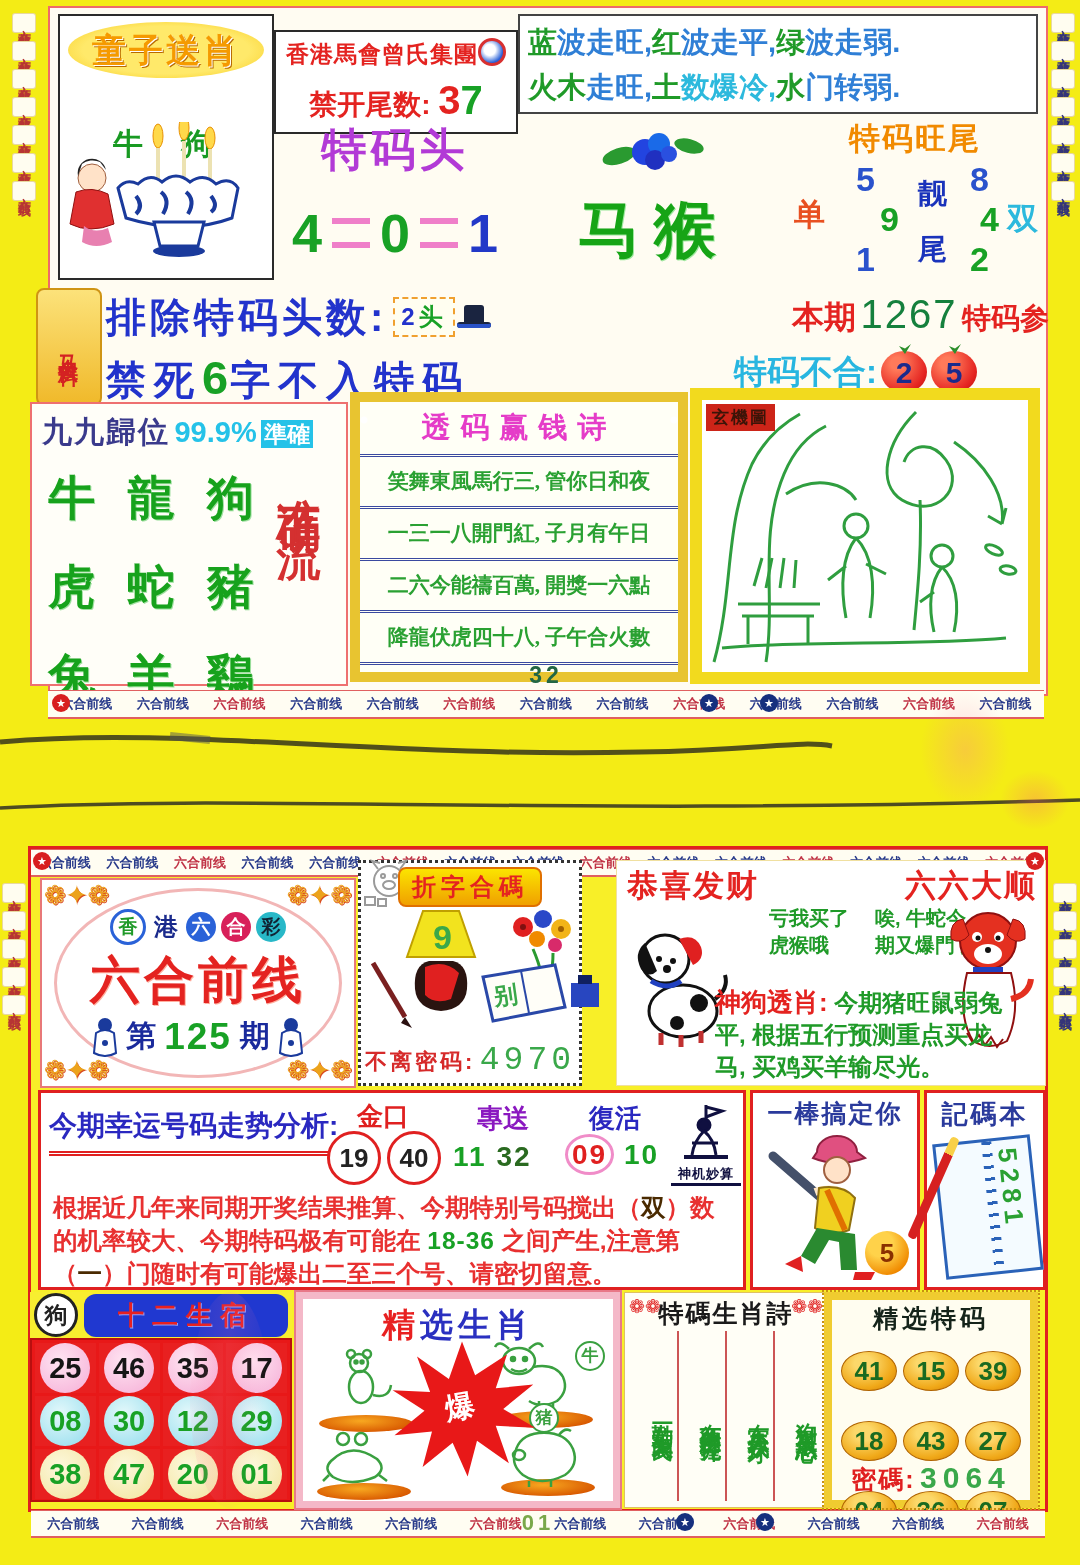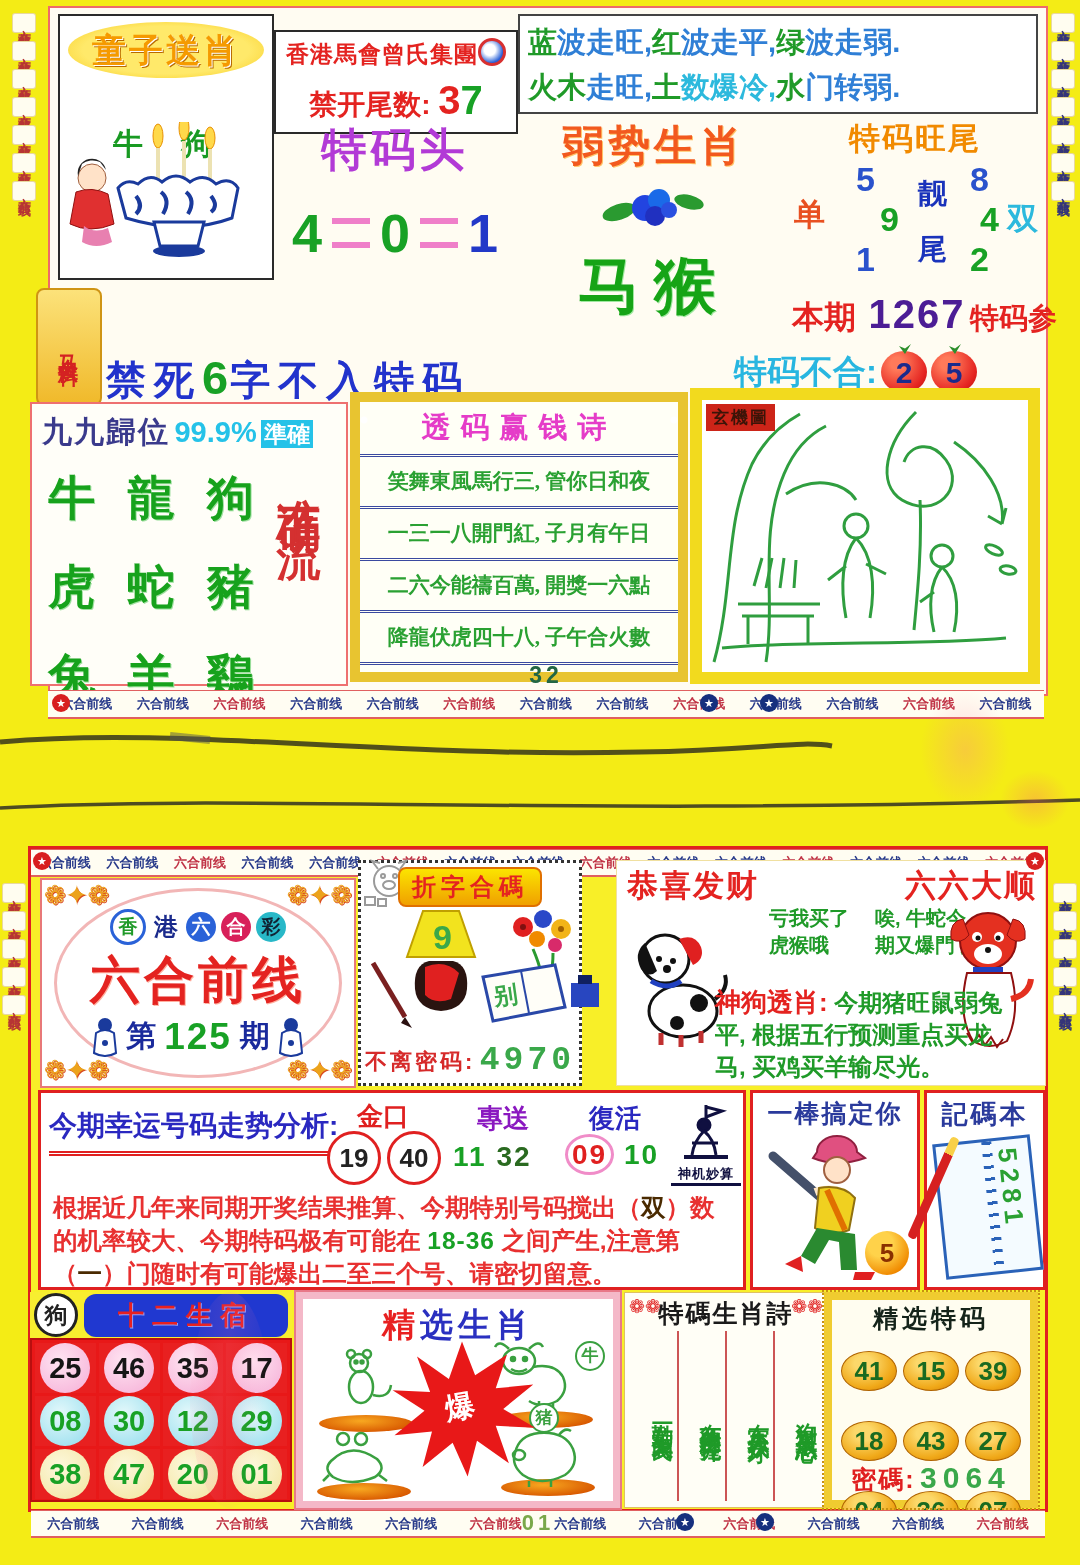--- a/index.html
+++ b/index.html
@@ -38,21 +38,21 @@
   .eqbar{display:inline-block;width:38px;height:18px;border-top:6px solid #ef7fc9;border-bottom:6px solid #ef7fc9;}
   .dg-g{color:#18a125;} .dg-b{color:#2238c8;}
   .weak{left:520px;top:118px;width:268px;height:270px;text-align:center;}
   .weak .lbl{font-size:42px;font-weight:bold;color:#f2591e;text-shadow:1px 1px 0 #ffc46a;letter-spacing:4px;}
   .weak .val{font-size:62px;font-weight:bold;color:#16a416;letter-spacing:14px;margin-top:4px;text-shadow:1px 1px 0 #9fe89f;}
   .wangwei{left:792px;top:118px;width:246px;height:170px;}
   .wangwei .lbl{text-align:center;font-size:31px;font-weight:bold;color:#f18a00;letter-spacing:2px;}
   .ww{position:absolute;font-weight:bold;font-size:34px;}
   .benqi{left:792px;top:292px;width:246px;height:52px;white-space:nowrap;}
   .benqi .l{font-size:32px;font-weight:bold;color:#e42320;}
-  .benqi .v{font-size:40px;font-weight:bold;color:#4c1d95;letter-spacing:2px;margin-left:8px;}
+  .benqi .v{font-size:40px;font-weight:normal;color:#15803d;letter-spacing:2px;}
   .benqi .s{font-size:29px;font-weight:bold;color:#e42320;}
   .buhe{left:734px;top:346px;width:304px;height:52px;display:flex;align-items:center;}
   .buhe .l{font-size:33px;font-weight:bold;color:#28b6e0;}
   .tomato{position:relative;width:46px;height:42px;border-radius:50%;background:radial-gradient(circle at 35% 30%,#ff7a5a 15%,#e42320 70%,#a81010 100%);margin-left:4px;text-align:center;line-height:44px;font-size:30px;font-weight:bold;color:#1a2a8c;}
   .tomato::before{content:"";position:absolute;top:-7px;left:18px;width:12px;height:10px;background:#2d8f2d;clip-path:polygon(50% 100%,0 20%,50% 45%,100% 0);}
   .supply{left:36px;top:288px;width:62px;height:114px;background:linear-gradient(#fce27a,#f0b92a);border:2px solid #cf9414;border-radius:8px;display:flex;align-items:center;justify-content:center;}
   .supply .t{writing-mode:vertical-rl;font-size:20px;font-weight:bold;color:#d42222;letter-spacing:4px;}
   .exclude{left:106px;top:290px;width:640px;height:58px;font-size:40px;font-weight:bold;color:#2233cc;letter-spacing:4px;white-space:nowrap;}
   .exbox{display:inline-block;border:2px dashed #f0a030;background:#fffef0;font-size:24px;padding:2px 6px;vertical-align:6px;margin-left:6px;}
   .exbox .v1{color:#2233cc;} .exbox .v2{color:#18a125;}
@@ -100,21 +100,21 @@
   .cc.c4{background:#d8205a;color:#fff;}
   .cc.c5{background:#28b8c8;color:#123;}
   .m-title{font-size:50px;font-weight:bold;color:#e42320;letter-spacing:4px;margin-top:2px;text-shadow:1px 1px 0 #ffb0a0;}
   .m-issue{display:flex;align-items:center;gap:8px;margin-top:2px;}
   .m-issue .pre,.m-issue .post{font-size:30px;font-weight:bold;color:#1a2a9c;}
   .m-issue .no{font-size:37px;font-weight:bold;color:#18a125;letter-spacing:2px;}
   .zhezi{left:358px;top:860px;width:224px;height:226px;background:#fff;border:3px dotted #333;box-sizing:border-box;}
   .zz-banner{position:absolute;left:50%;top:4px;transform:translateX(-50%);background:linear-gradient(#fbe400,#f0a000);border:2px solid #e07000;border-radius:8px;padding:2px 12px;font-size:24px;font-weight:bold;color:#e42320;letter-spacing:5px;white-space:nowrap;}
   .zz-code{position:absolute;left:0;bottom:4px;width:100%;text-align:center;white-space:nowrap;}
   .zz-code .l{font-size:22px;font-weight:bold;color:#d62a2a;letter-spacing:3px;}
-  .zz-code .v{font-size:33px;font-weight:bold;color:#3aa84a;letter-spacing:4px;font-family:"Liberation Mono",monospace;}
+  .zz-code .v{font-size:33px;font-weight:normal;color:#3aa84a;letter-spacing:4px;font-family:"Liberation Mono",monospace;}
   .gongxi{left:616px;top:860px;width:430px;height:226px;background:#fff;border:1px solid #f0e0a0;box-sizing:border-box;}
   .gx-tl{position:absolute;left:10px;top:4px;font-size:31px;font-weight:bold;color:#e42320;letter-spacing:2px;}
   .gx-tr{position:absolute;right:8px;top:4px;font-size:31px;font-weight:bold;color:#e42320;letter-spacing:2px;}
   .gx-bub{position:absolute;font-size:20px;font-weight:bold;color:#1f9a28;line-height:27px;white-space:nowrap;}
   .gx-para{position:absolute;left:98px;top:125px;width:292px;font-size:24px;font-weight:bold;line-height:32px;color:#1f9a28;}
   .gx-para .lbl{color:#e42320;font-size:26px;}
   .lucky{left:38px;top:1090px;width:708px;height:200px;background:#fff;border:3px solid #e02020;box-sizing:border-box;}
   .lk-title{position:absolute;left:8px;top:14px;font-size:28px;font-weight:bold;color:#2a28c0;border-bottom:5px double #e02020;padding-bottom:6px;white-space:nowrap;}
   .lk-title::after{content:"";position:absolute;right:-14px;bottom:-8px;width:12px;height:12px;border-radius:50%;background:#e02020;}
   .lk-lbl{position:absolute;font-size:26px;font-weight:bold;}
@@ -232,21 +232,20 @@
     <div class="digits">
       <span class="dg-g">4</span>
         <span class="eqbar"></span>
         <span class="dg-g">0</span>
         <span class="eqbar"></span>
         <span class="dg-b">1</span>
     </div>
   </div>
 
   <div class="abs weak">
-    <div class="lbl">弱势生肖</div>
     <svg width="130" height="58" viewBox="0 0 130 58" style="margin-top:4px;">
       <ellipse cx="30" cy="34" rx="17" ry="8" fill="#2a9a30" transform="rotate(-18 30 34)"></ellipse>
       <ellipse cx="100" cy="24" rx="15" ry="7" fill="#2a9a30" transform="rotate(14 100 24)"></ellipse>
       <circle cx="56" cy="30" r="13" fill="#2244e0"></circle>
         <circle cx="70" cy="22" r="11" fill="#1a6ae8"></circle>
         <circle cx="66" cy="38" r="10" fill="#2030c0"></circle>
         <circle cx="80" cy="32" r="8" fill="#2a50e0"></circle>
     </svg>
     <div class="val">马猴</div>
   </div>
@@ -274,20 +273,23 @@
   <div class="abs buhe">
     <span class="l">特码不合:</span>
     <span class="tomato">2</span>
     <span class="tomato">5</span>
   </div>
 
   <div class="abs supply">
       <span class="t">马会供料</span>
     </div>
 
+  <div class="abs exclude">
+    <span>排除特码头数:</span><span class="exbox"><span class="v1">2</span><span class="v2">头</span></span><span class="hat"></span>
+  </div>
 
   <div class="abs forbid">
     <span>禁死</span><span class="num">6</span><span>字不入特码</span>
   </div>
 
   <div class="abs jiujiu">
     <div class="jj-head">
       <span class="jj-title">九九歸位</span>
       <span class="jj-pct">99.9%</span>
       <span class="jj-acc">準確</span>

